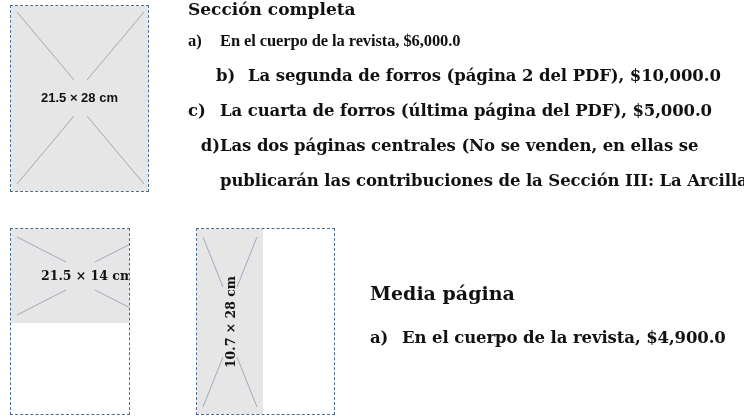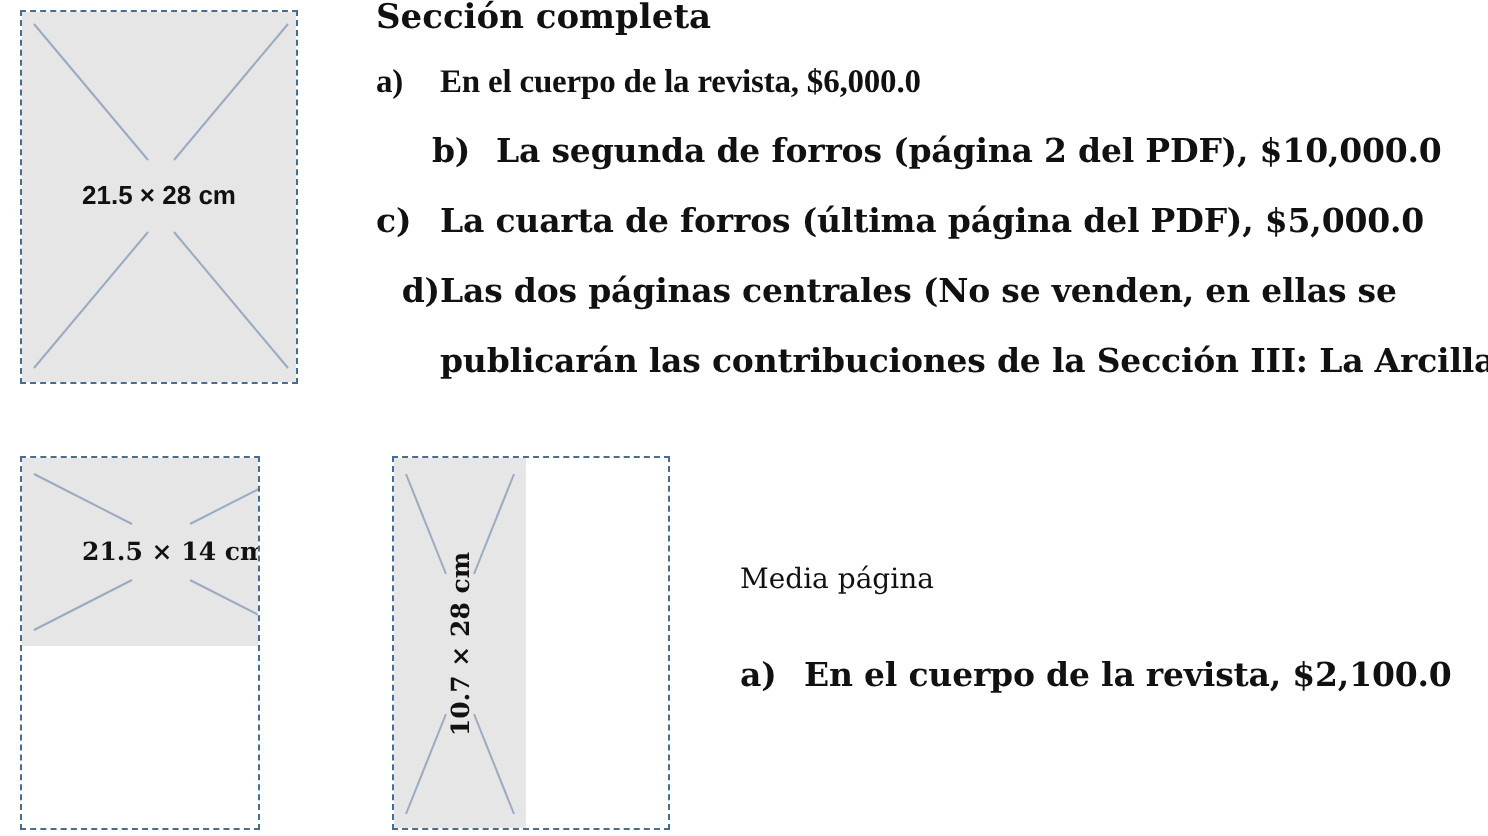--- a/index.html
+++ b/index.html
@@ -61,16 +61,16 @@
   <div class="fill" style="left:0; top:0; width:66px; height:100%;"></div>
   <svg width="66" height="187">
     <line x1="6" y1="8" x2="26" y2="58" stroke="#9aaac0" stroke-width="1"></line>
     <line x1="60" y1="8" x2="40" y2="58" stroke="#9aaac0" stroke-width="1"></line>
     <line x1="6" y1="178" x2="26" y2="128" stroke="#9aaac0" stroke-width="1"></line>
     <line x1="60" y1="178" x2="40" y2="128" stroke="#9aaac0" stroke-width="1"></line>
   </svg>
   <div class="dim" style="left:33px; top:93px; transform:translate(-50%,-50%) rotate(-90deg); transform-origin:center center;">10.7 × 28 cm</div>
 </div>
 
-<div class="heading" style="left:370px; top:282px; font-size:14px; font-weight:normal;">Media página</div>
+<div class="heading" style="left:370px; top:282px; font-size:19px; font-weight:bold;">Media página</div>
 <div class="item" style="left:370px; top:328px;">
-  <span class="marker">a)</span><span>En el cuerpo de la revista, $2,100.0</span>
+  <span class="marker">a)</span><span>En el cuerpo de la revista, $4,900.0</span>
 </div>
 
 </body></html>

